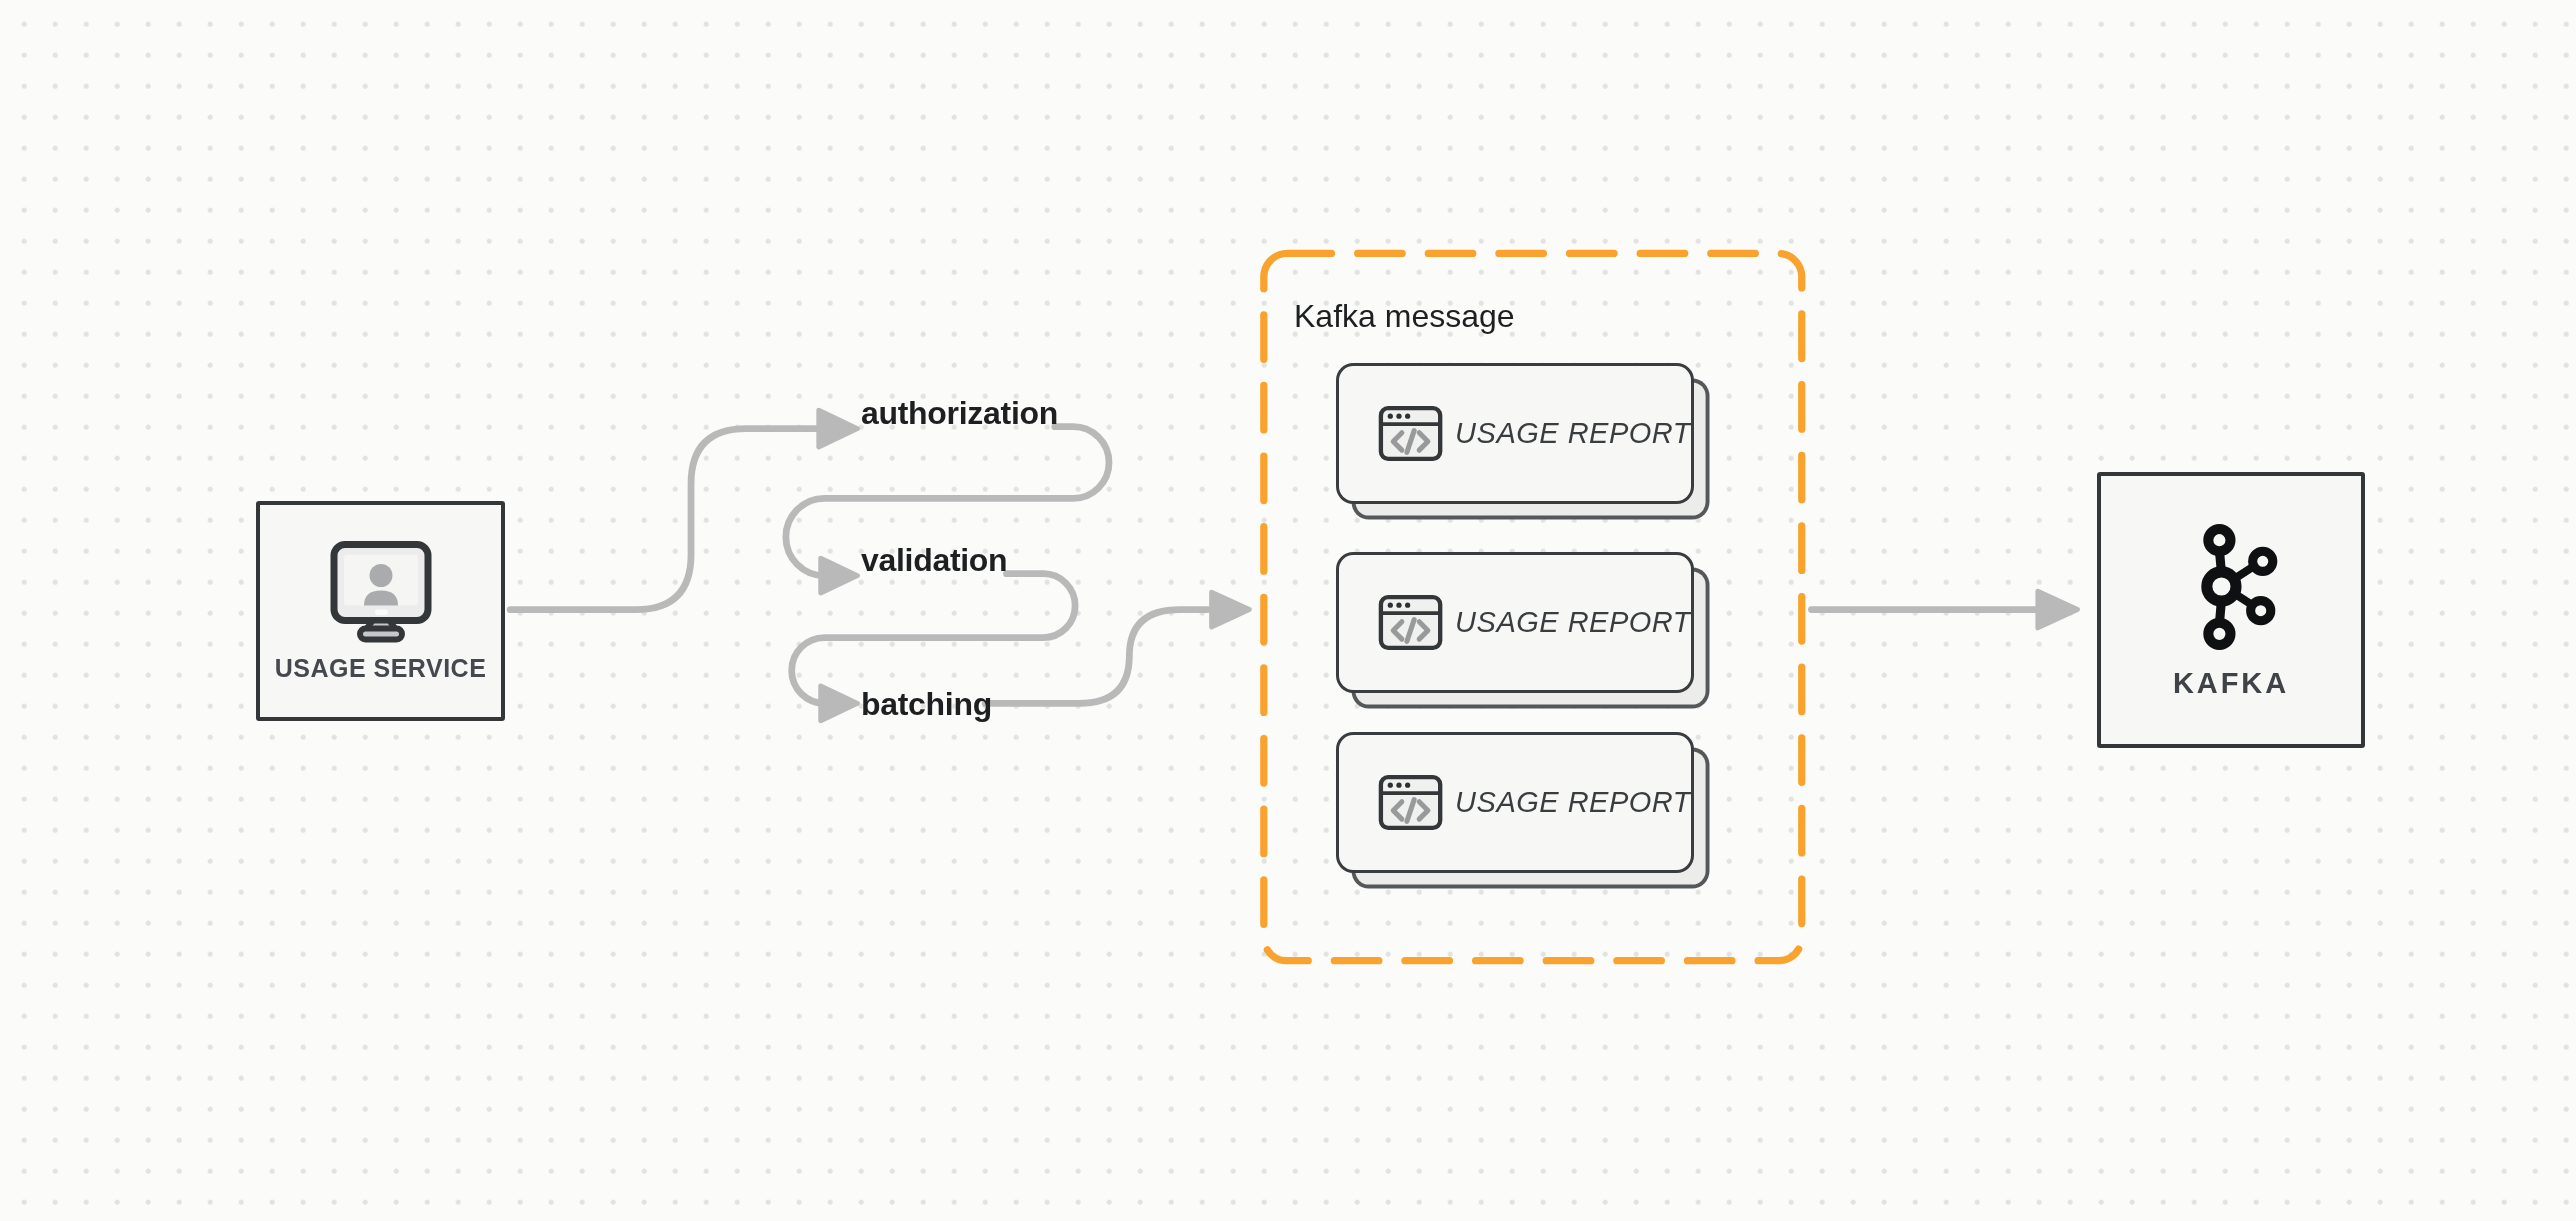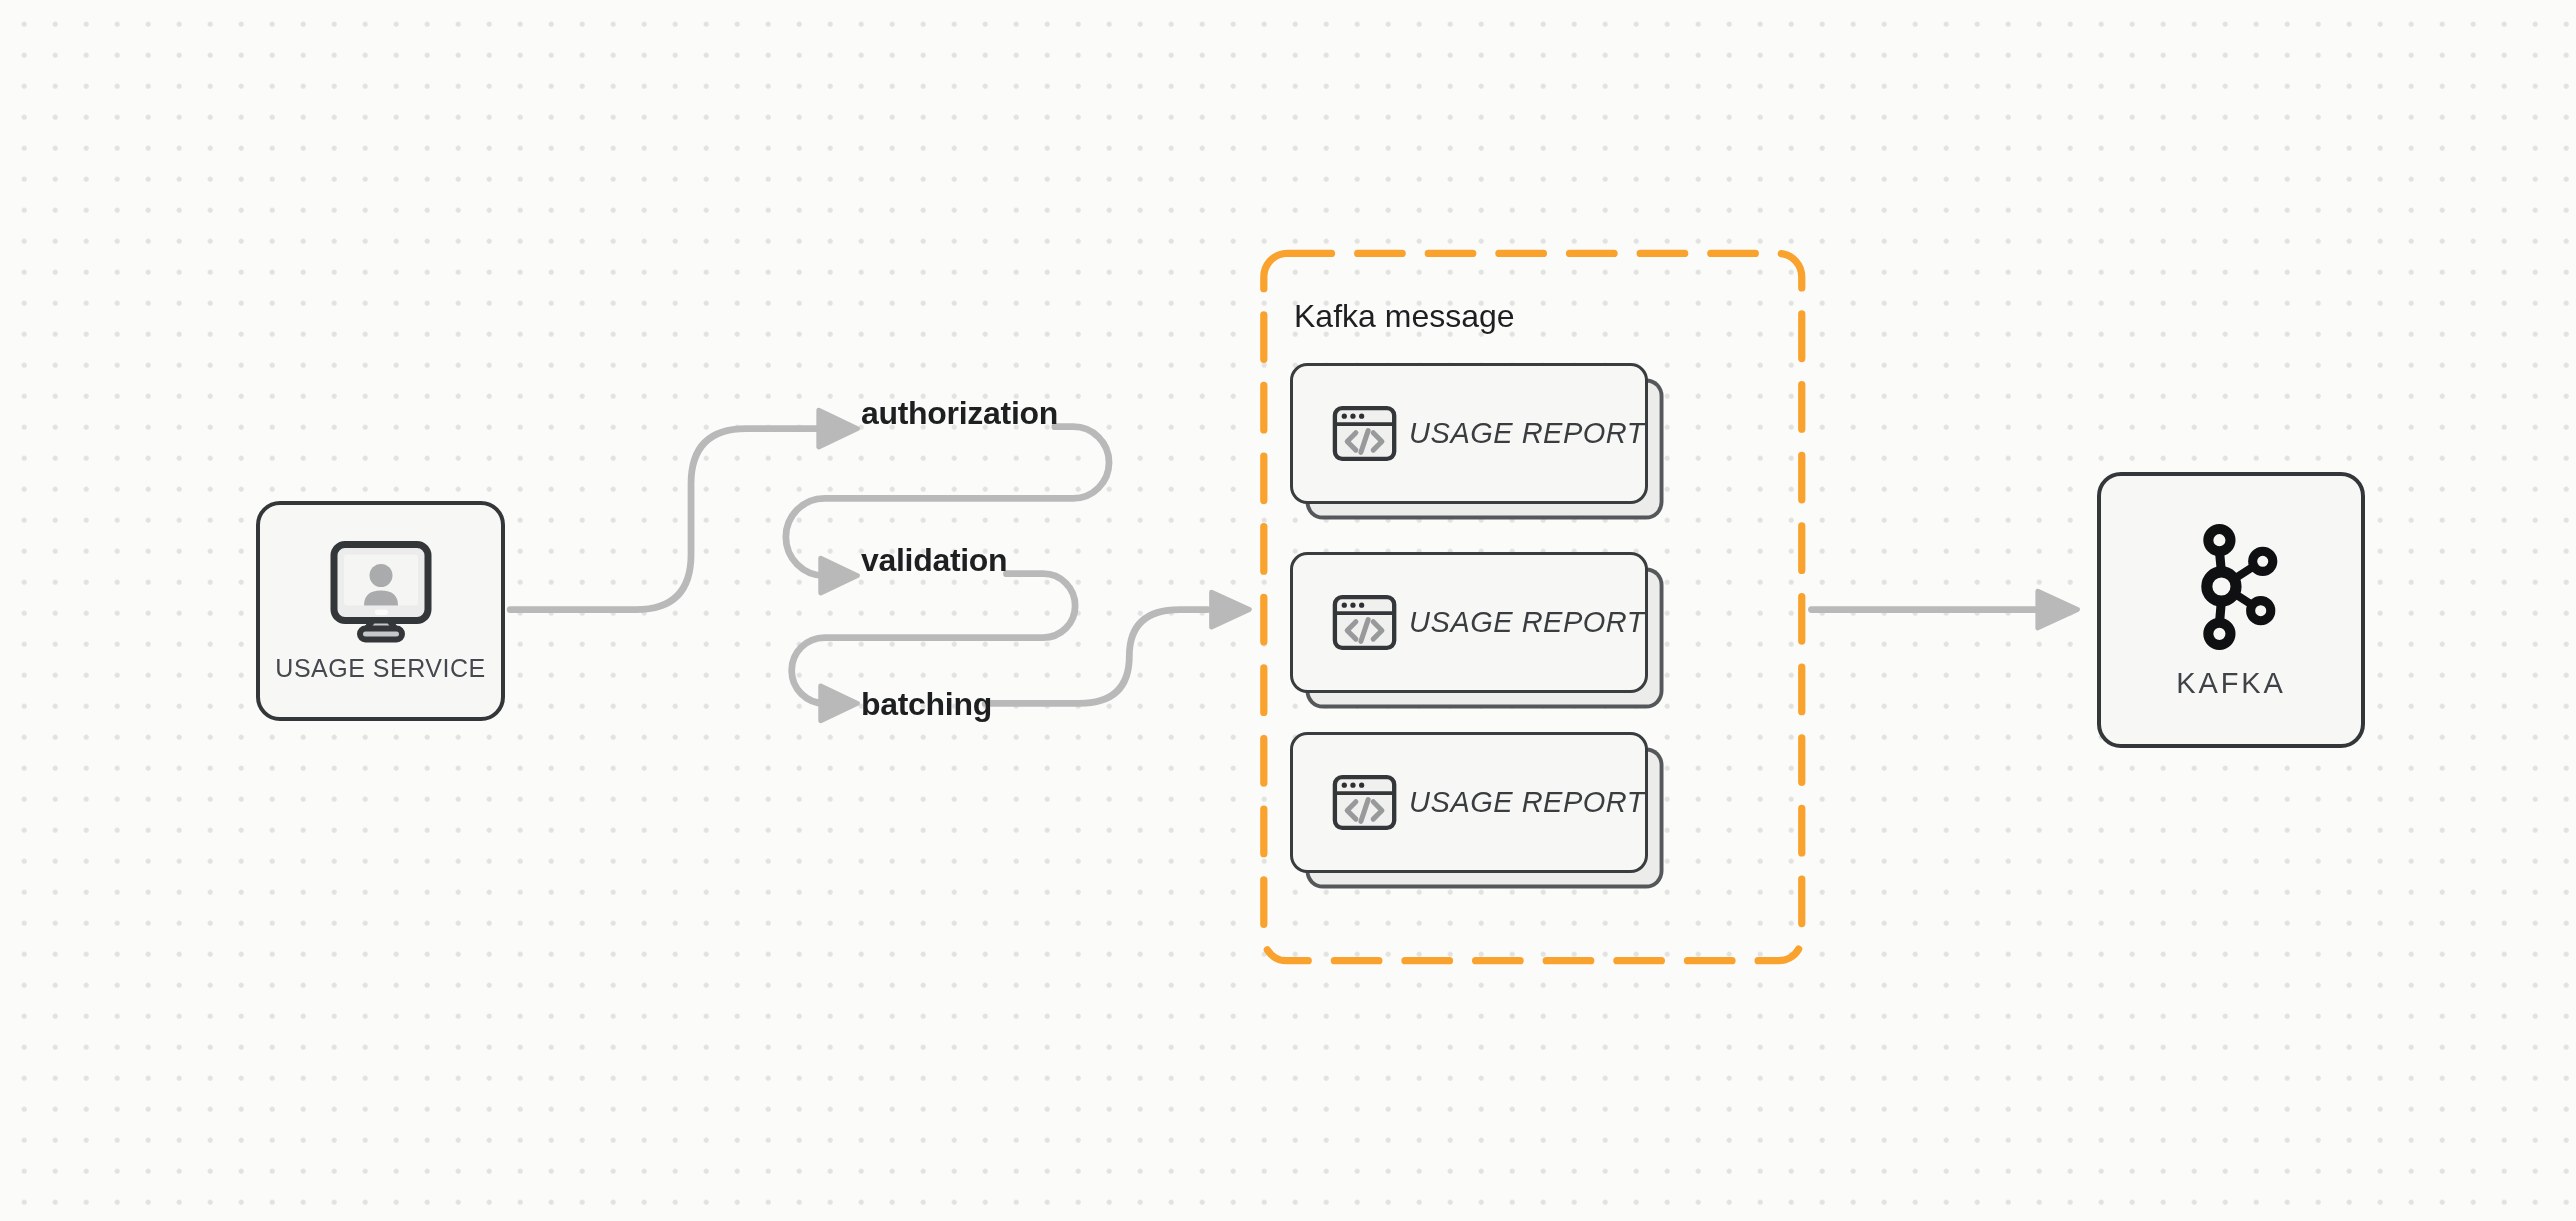--- a/index.html
+++ b/index.html
@@ -13,23 +13,23 @@
     font-family:"Liberation Sans",sans-serif;
     overflow:hidden;
   }
   svg{display:block;}
   #connector-layer{position:absolute;left:0;top:0;pointer-events:none;}
 
   .node{
     position:absolute;
     background:#F7F8F6;
     border:4.8px solid #343739;
-    border-radius:24px;
+    border-radius:3px;
     box-sizing:border-box;
-    display:flex;flex-direction:column;align-items:center;justify-content:center;
+    display:flex;flex-direction:column;align-items:center;justify-content:center;font-weight:bold;
   }
   #usage-service-node{left:256px;top:501px;width:249px;height:220px;}
   #usage-service-node .node-label{
     margin-top:9.7px;font-size:25px;color:#45484E;letter-spacing:0.5px;
   }
   #kafka-node{left:2097px;top:472px;width:268px;height:276px;}
   #kafka-node .node-label{
     margin-top:15.5px;font-size:29px;color:#3F4347;letter-spacing:2.9px;
   }
 
@@ -41,21 +41,21 @@
   #step-authorization{top:413px;}
   #step-validation{top:560px;text-align:center;}
   #step-batching{top:704px;}
 
   #kafka-message-title{
     position:absolute;left:1294px;top:298px;
     font-size:32px;font-weight:400;color:#1D1F21;white-space:nowrap;
   }
 
   .report-card{
-    position:absolute;left:1290px;width:358px;height:141px;
+    position:absolute;left:1336px;width:358px;height:141px;
     background:#F7F8F6;border:3.9px solid #3A3D40;border-radius:17.4px;
     box-sizing:border-box;
     display:flex;align-items:center;gap:12px;padding-left:39px;
     box-shadow:15.5px 15.5px 0 -3.9px #ECECEA, 15.5px 15.5px 0 0 #55585B;
   }
   #report-card-1{top:363px;}
   #report-card-2{top:552px;}
   #report-card-3{top:732px;}
   .report-card .card-label{
     font-size:29px;font-style:italic;font-weight:500;color:#3A3D40;

